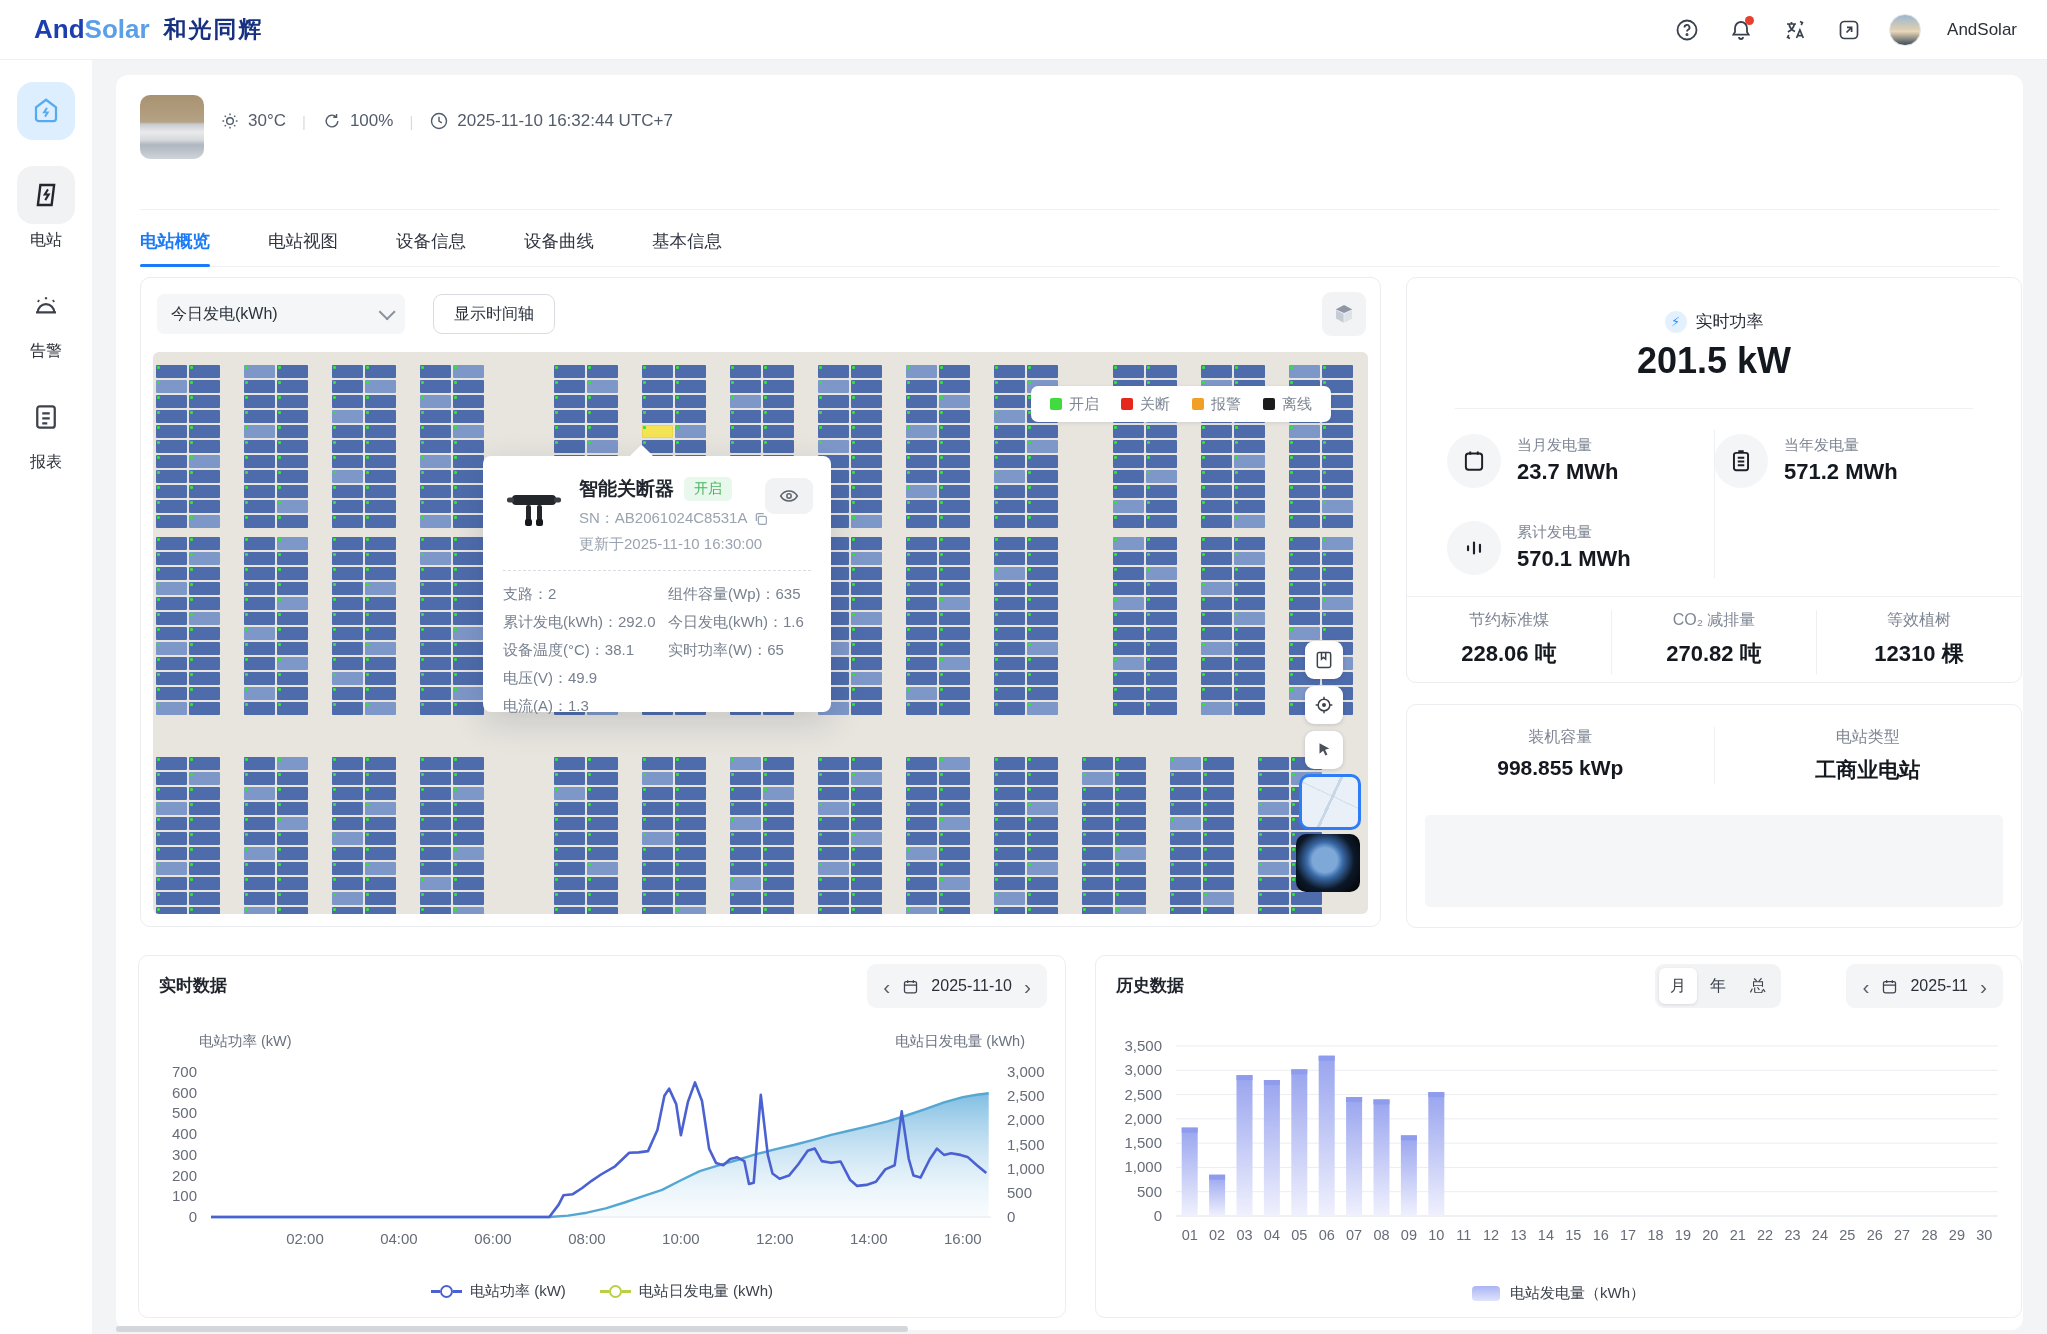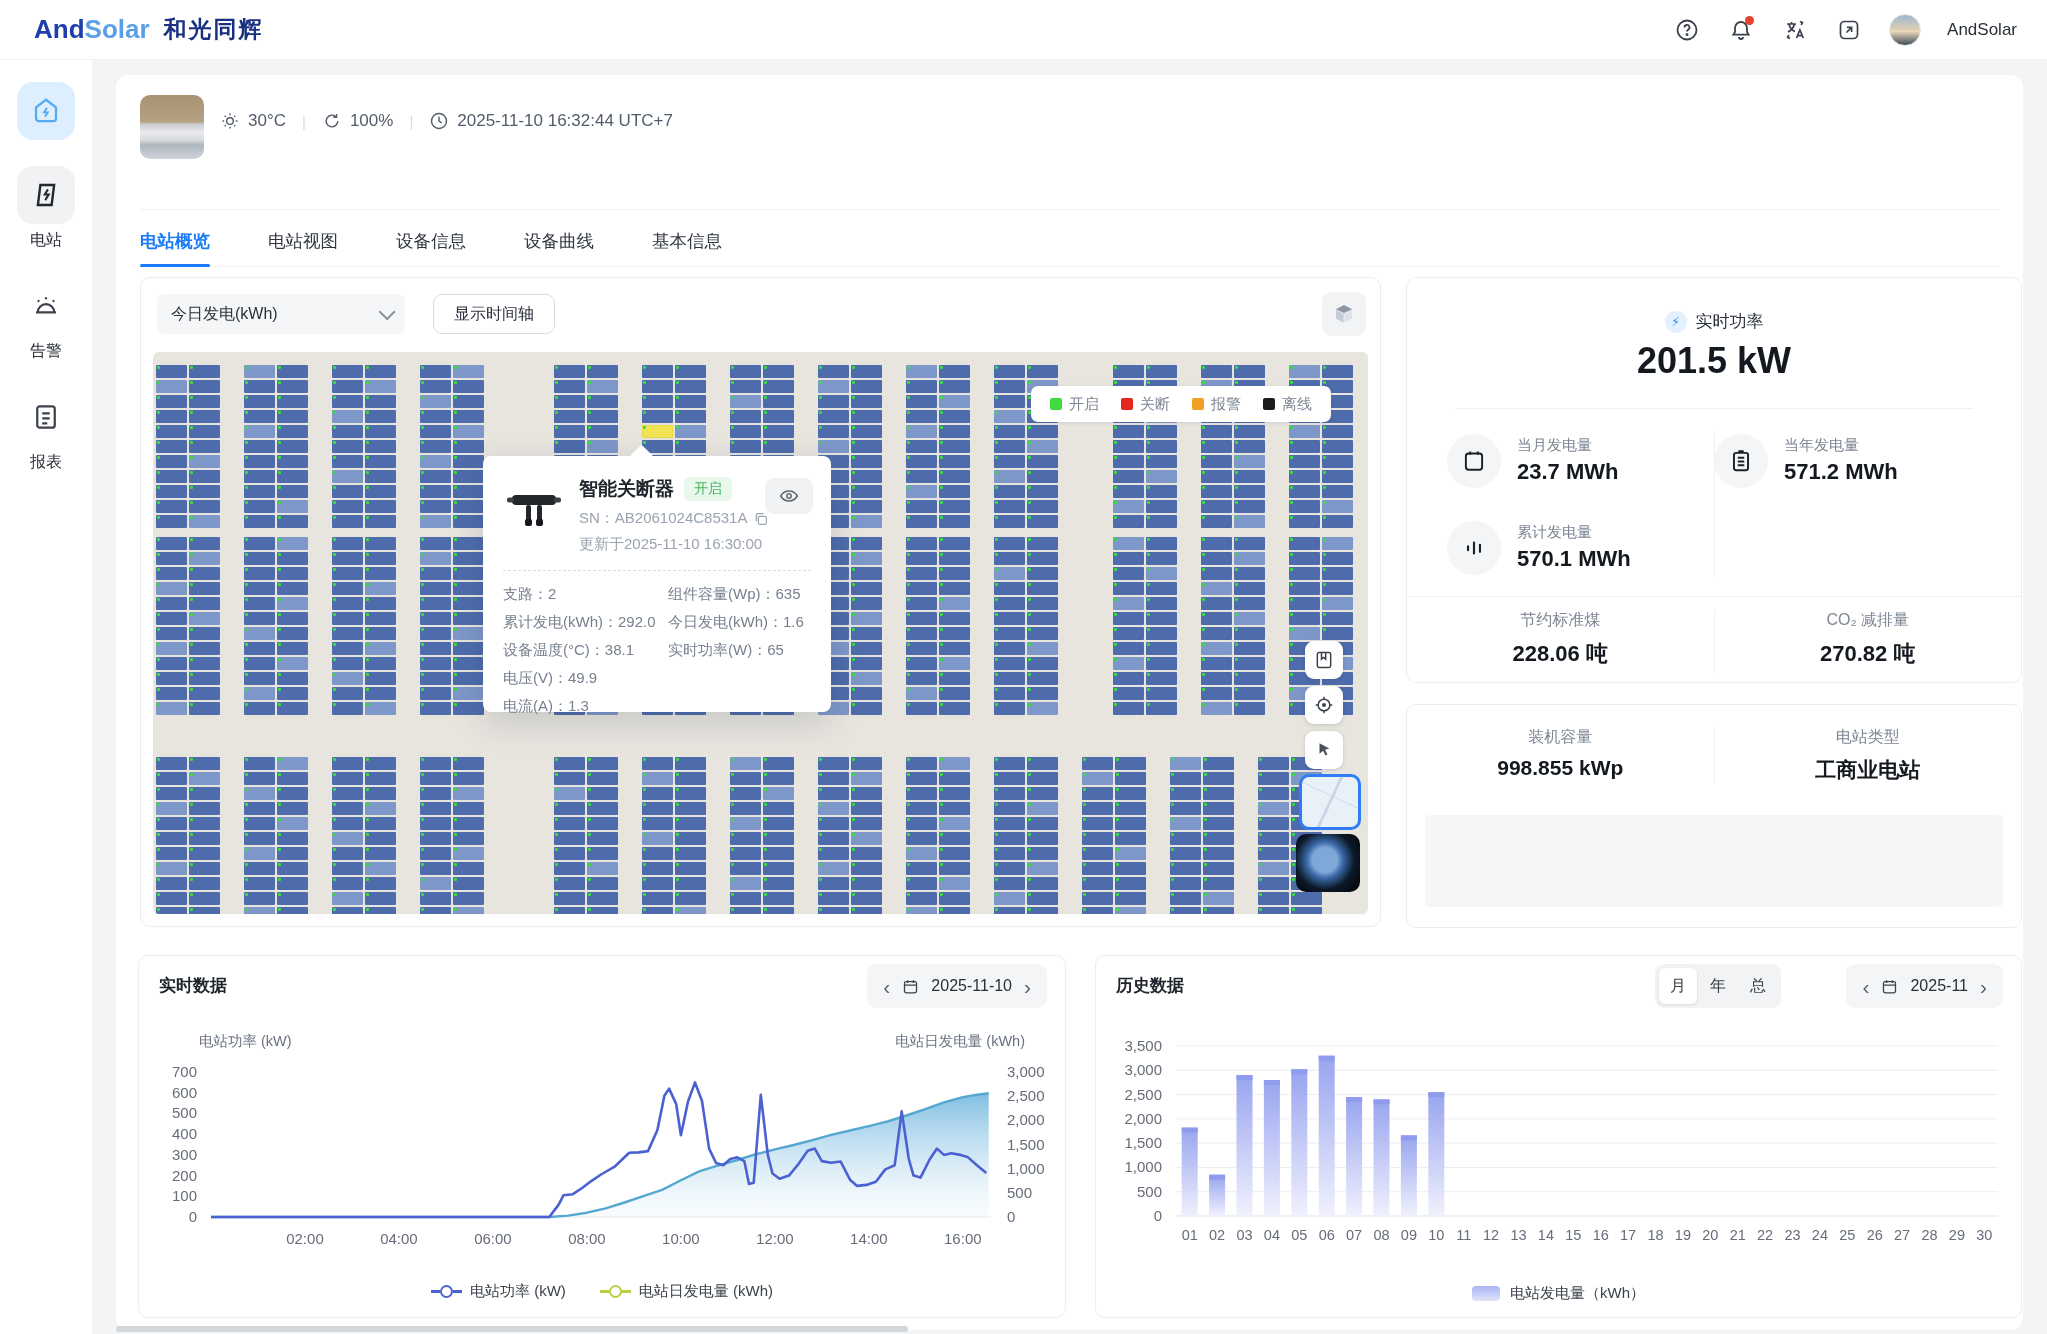--- a/index.html
+++ b/index.html
@@ -3058,20 +3058,24 @@
       <div class="stat-div2"></div>
       <div class="eco-row" id="eco-row">
           <div class="eco-col">
             <div class="eco-label">节约标准煤</div>
             <div class="eco-value">228.06 吨</div>
           </div>
           <div class="eco-col">
             <div class="eco-label">CO₂ 减排量</div>
             <div class="eco-value">270.82 吨</div>
           </div>
+          <div class="eco-col">
+            <div class="eco-label">等效植树</div>
+            <div class="eco-value">12310 棵</div>
+          </div>
         </div>
     </section>
 
     <section class="info-card">
       <div class="info-row" id="info-row">
           <div class="info-col">
             <div class="info-label">装机容量</div>
             <div class="info-value">998.855 kWp</div>
           </div>
           <div class="info-col">

